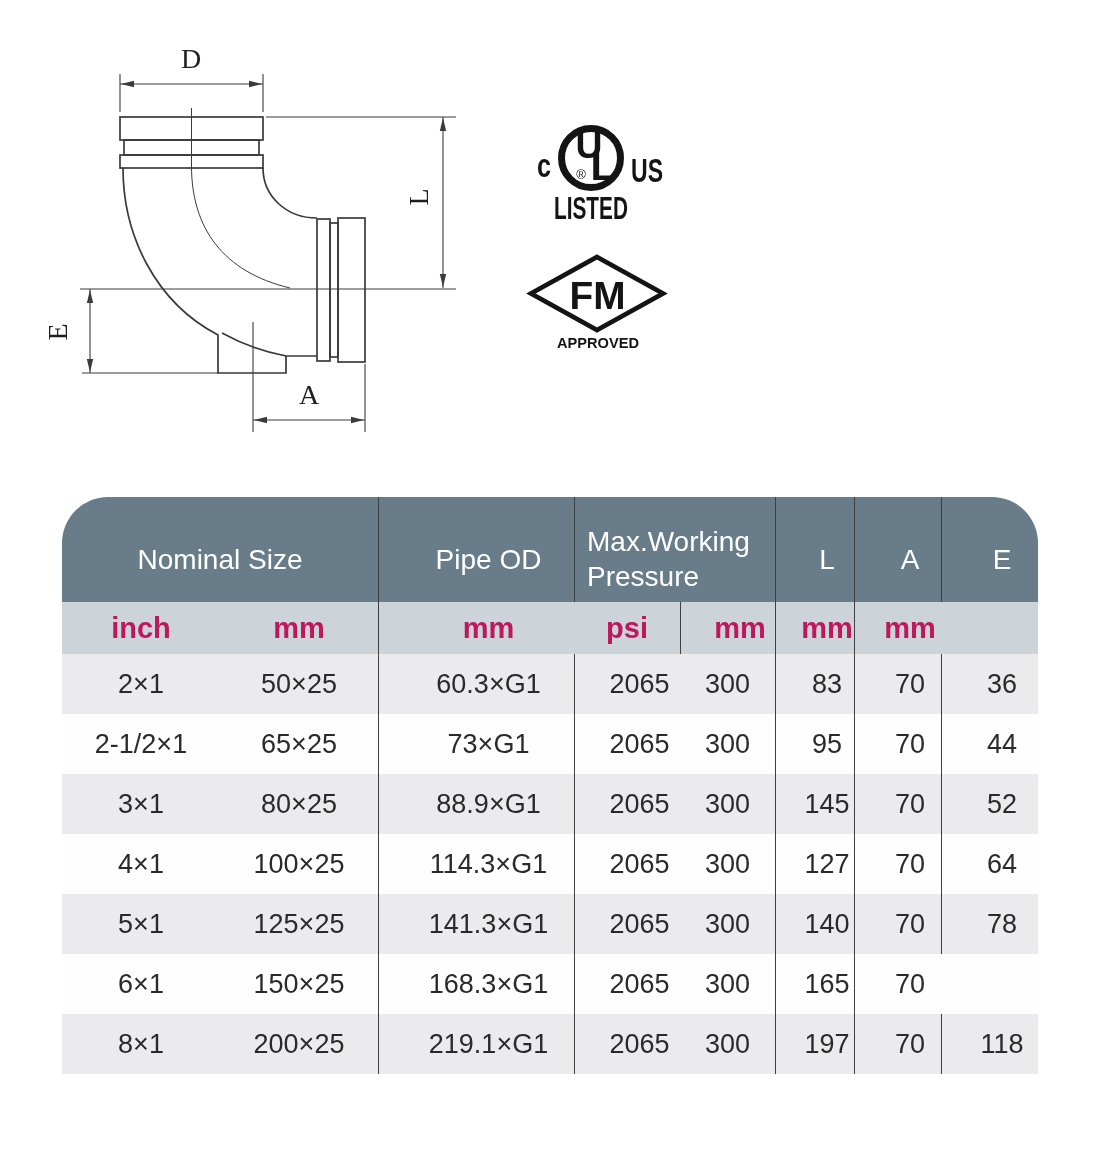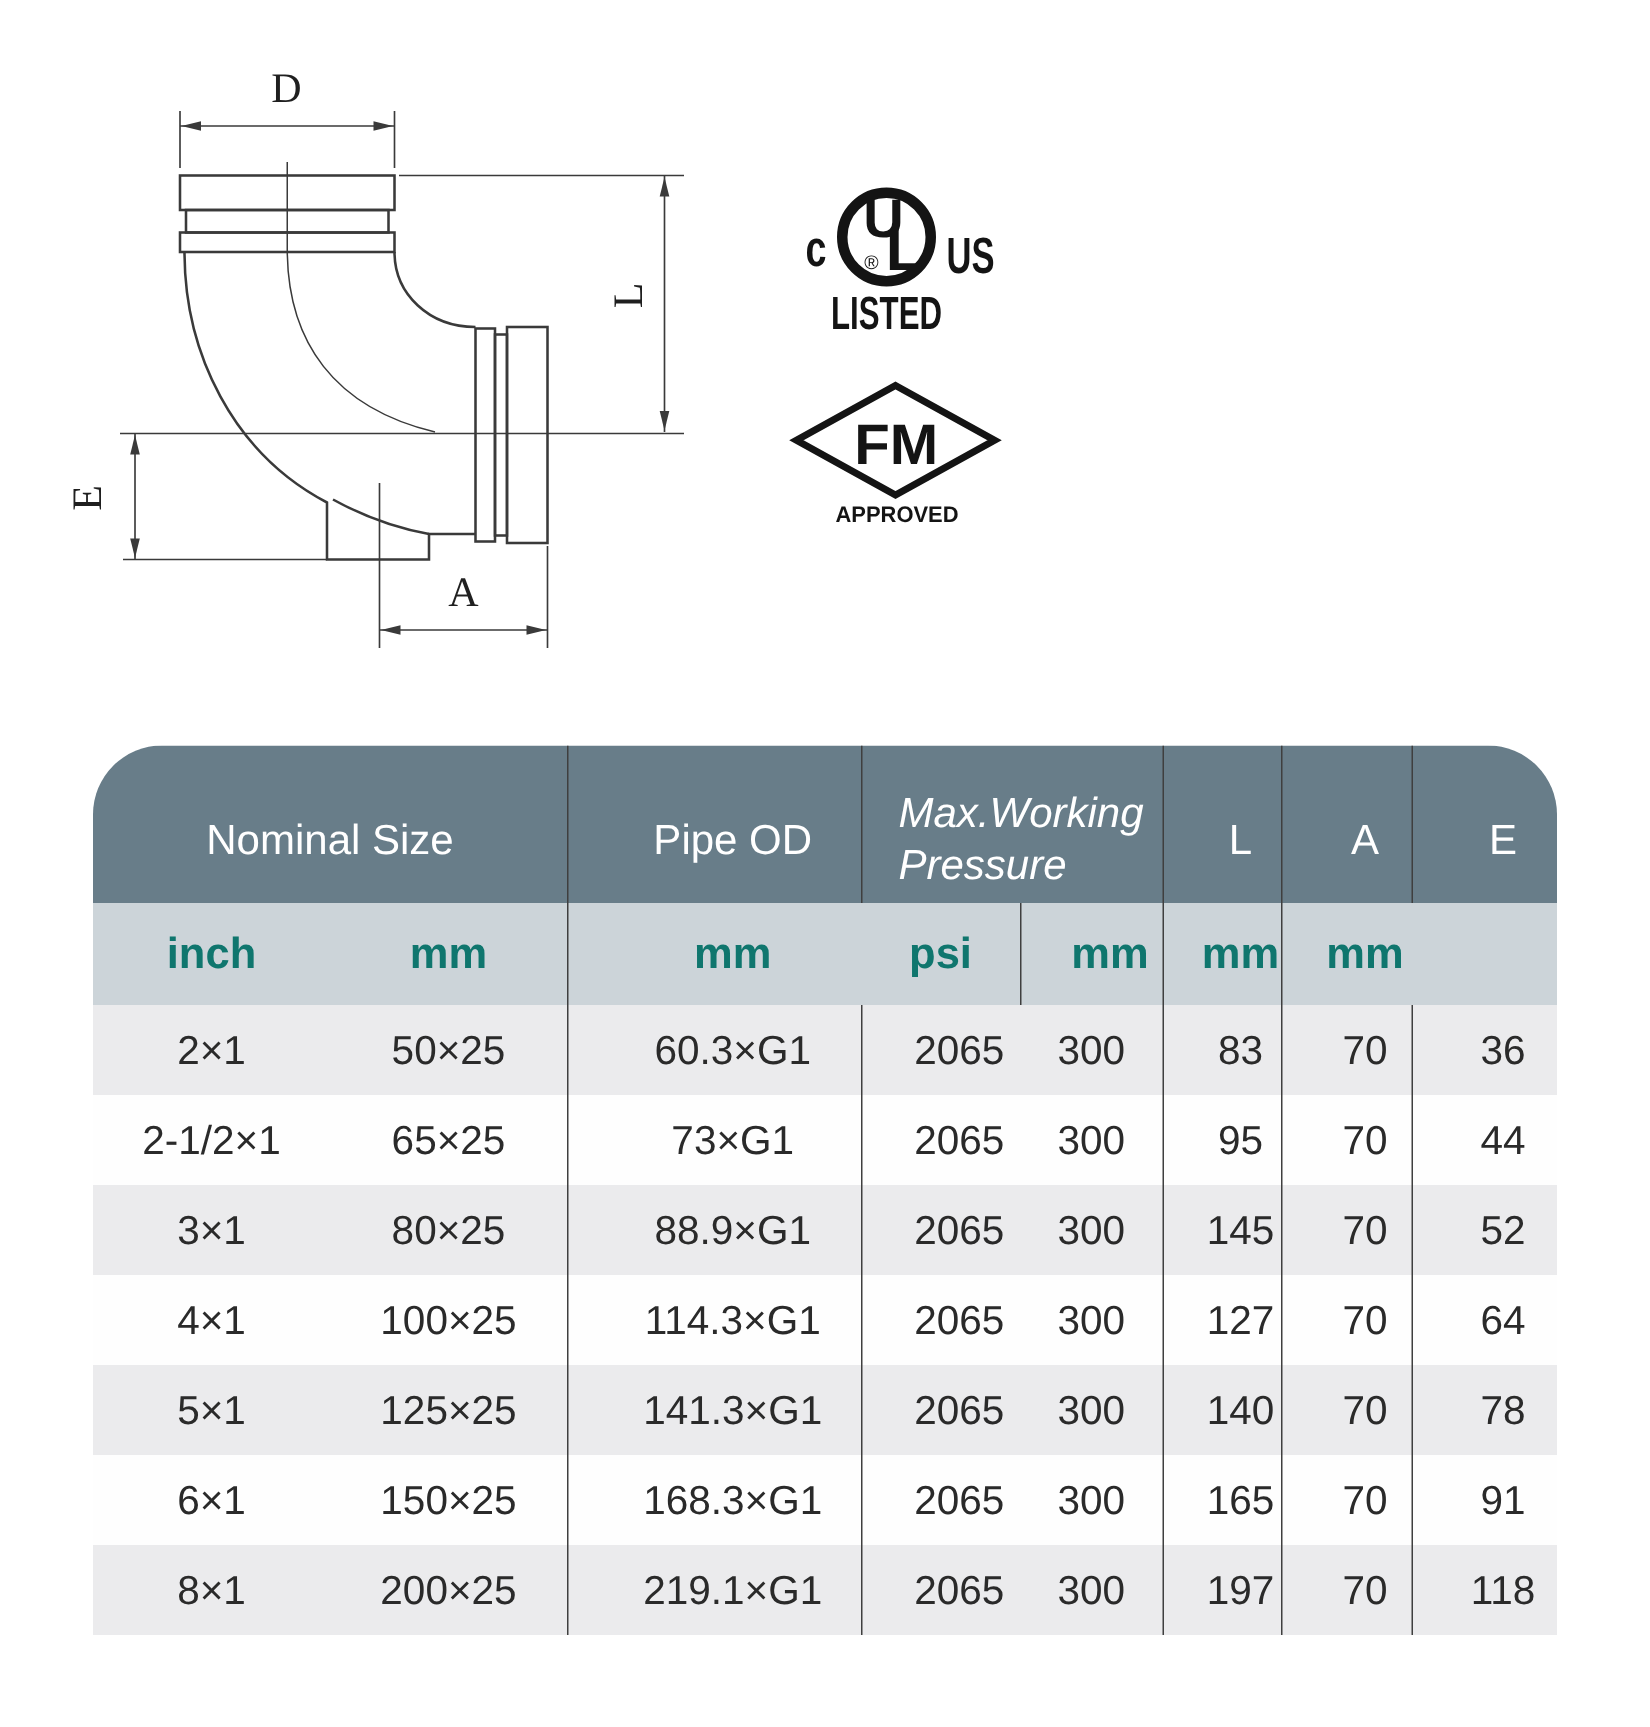--- a/index.html
+++ b/index.html
@@ -33,31 +33,31 @@
     grid-template-columns: 316px 196px 201px 79px 87px 97px;
     color: #ffffff;
     font-size: 28px;
   }
   .thead .hcell {
     display: flex; align-items: center; justify-content: center;
     padding-top: 20px;
   }
   .thead .hcell.mwp {
     justify-content: flex-start;
+    padding-left: 12px;
     line-height: 1.24;
-    font-style: italic;
   }
   .tsub {
-    height: 68px;
+    height: 52px;
     background: #ccd4d9;
     display: grid;
     grid-template-columns: 158px 158px 196px 106px 95px 79px 87px 97px;
     font-weight: bold;
     font-size: 29px;
-    color: #0f766e;
+    color: #be185d;
   }
   .tsub .scell { display: flex; align-items: center; justify-content: center; }
   .tbody .trow {
     height: 60px;
     display: grid;
     grid-template-columns: 158px 158px 196px 106px 95px 79px 87px 97px;
     font-size: 27px;
     text-align: center;
   }
   .trow.odd  { background: #ebebed; }
@@ -225,21 +225,20 @@
           <div class="td bL">78</div>
         </div>
         <div class="trow even">
           <div class="td">6×1</div>
           <div class="td">150×25</div>
           <div class="td bL">168.3×G1</div>
           <div class="td bL">2065</div>
           <div class="td">300</div>
           <div class="td bL">165</div>
           <div class="td bL">70</div>
-          <div class="td bL">91</div>
         </div>
         <div class="trow odd">
           <div class="td">8×1</div>
           <div class="td">200×25</div>
           <div class="td bL">219.1×G1</div>
           <div class="td bL">2065</div>
           <div class="td">300</div>
           <div class="td bL">197</div>
           <div class="td bL">70</div>
           <div class="td bL">118</div>

